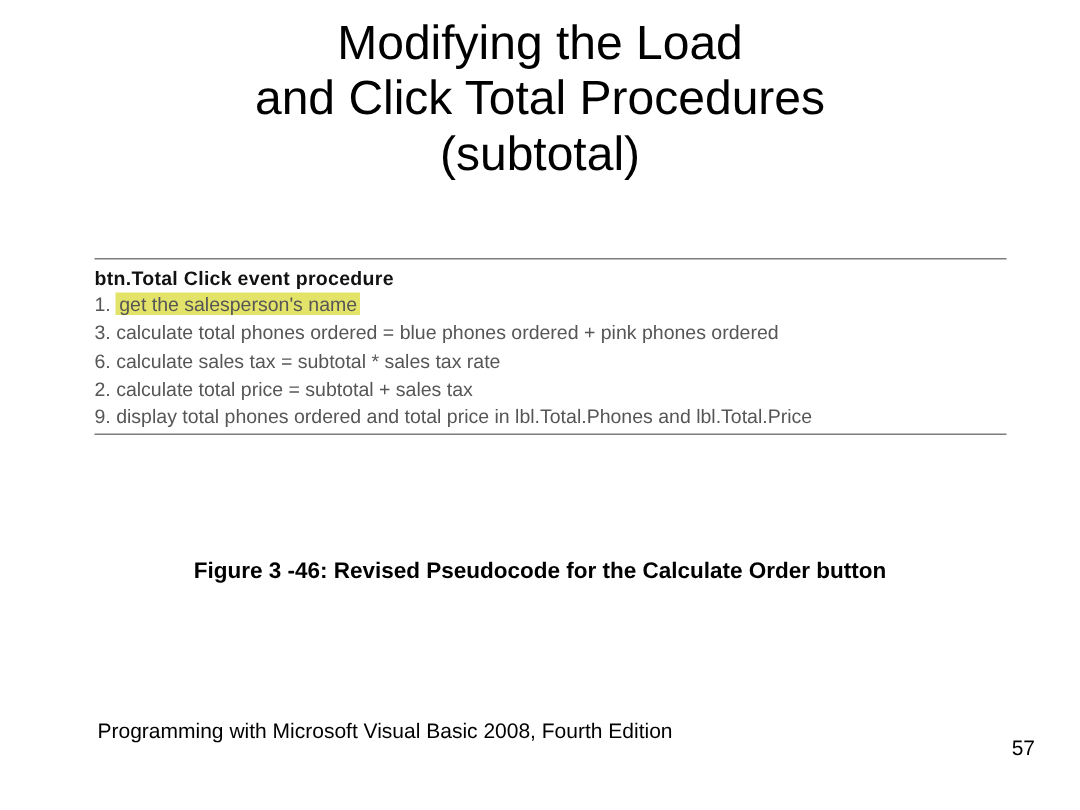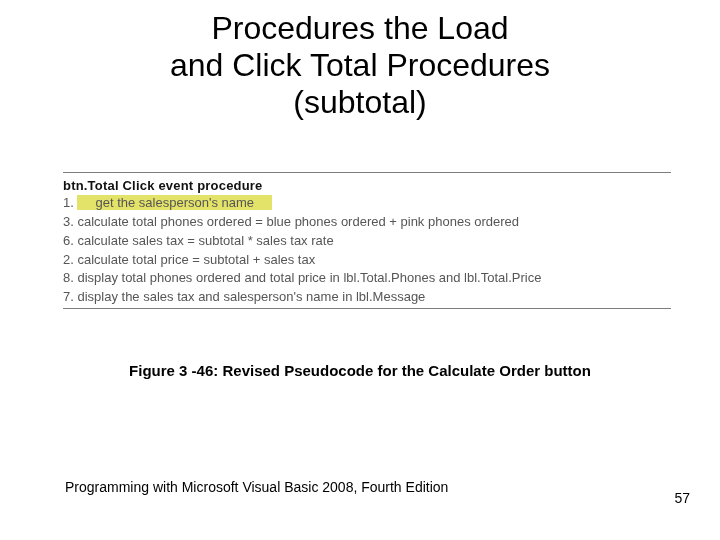--- a/index.html
+++ b/index.html
@@ -55,25 +55,25 @@
   .steps {
     font-size: 13px;
     color: #565656;
     line-height: 1.45;
   }
   .step {
     white-space: nowrap;
   }
   .hl {
     background: #e3e36a;
-    padding: 0 18px;
+    padding: 0 2px;
   }
   .caption {
     position: absolute;
-    top: 362px;
+    top: 372px;
     left: 0;
     width: 720px;
     text-align: center;
     font-size: 15px;
     font-weight: 700;
   }
   .footer-left {
     position: absolute;
     left: 65px;
     bottom: 45px;
@@ -85,37 +85,36 @@
     bottom: 34px;
     font-size: 14px;
   }
 </style>
 </head>
 <body>
 
 <div class="slide">
 
   <div class="title">
-    <span>Procedures the Load</span><br>
+    <span>Modifying the Load</span><br>
     <span>and Click Total Procedures</span><br>
     <span>(subtotal)</span>
   </div>
 
   <div class="figure">
     <div class="rule-top"></div>
     <div class="proc-title">btn.Total Click event procedure</div>
     <div class="steps">
       <div class="step">
         <span>1. </span><span class="hl">get the salesperson's name</span>
       </div>
       <div class="step">3. calculate total phones ordered = blue phones ordered + pink phones ordered</div>
       <div class="step">6. calculate sales tax = subtotal * sales tax rate</div>
       <div class="step">2. calculate total price = subtotal + sales tax</div>
-      <div class="step">8. display total phones ordered and total price in lbl.Total.Phones and lbl.Total.Price</div>
-      <div class="step">7. display the sales tax and salesperson's name in lbl.Message</div>
+      <div class="step">9. display total phones ordered and total price in lbl.Total.Phones and lbl.Total.Price</div>
     </div>
     <div class="rule-bottom"></div>
   </div>
 
   <div class="caption">Figure 3 -46: Revised Pseudocode for the Calculate Order button</div>
 
   <div class="footer-left">Programming with Microsoft Visual Basic 2008, Fourth Edition</div>
   <div class="footer-right">57</div>
 
 </div>

